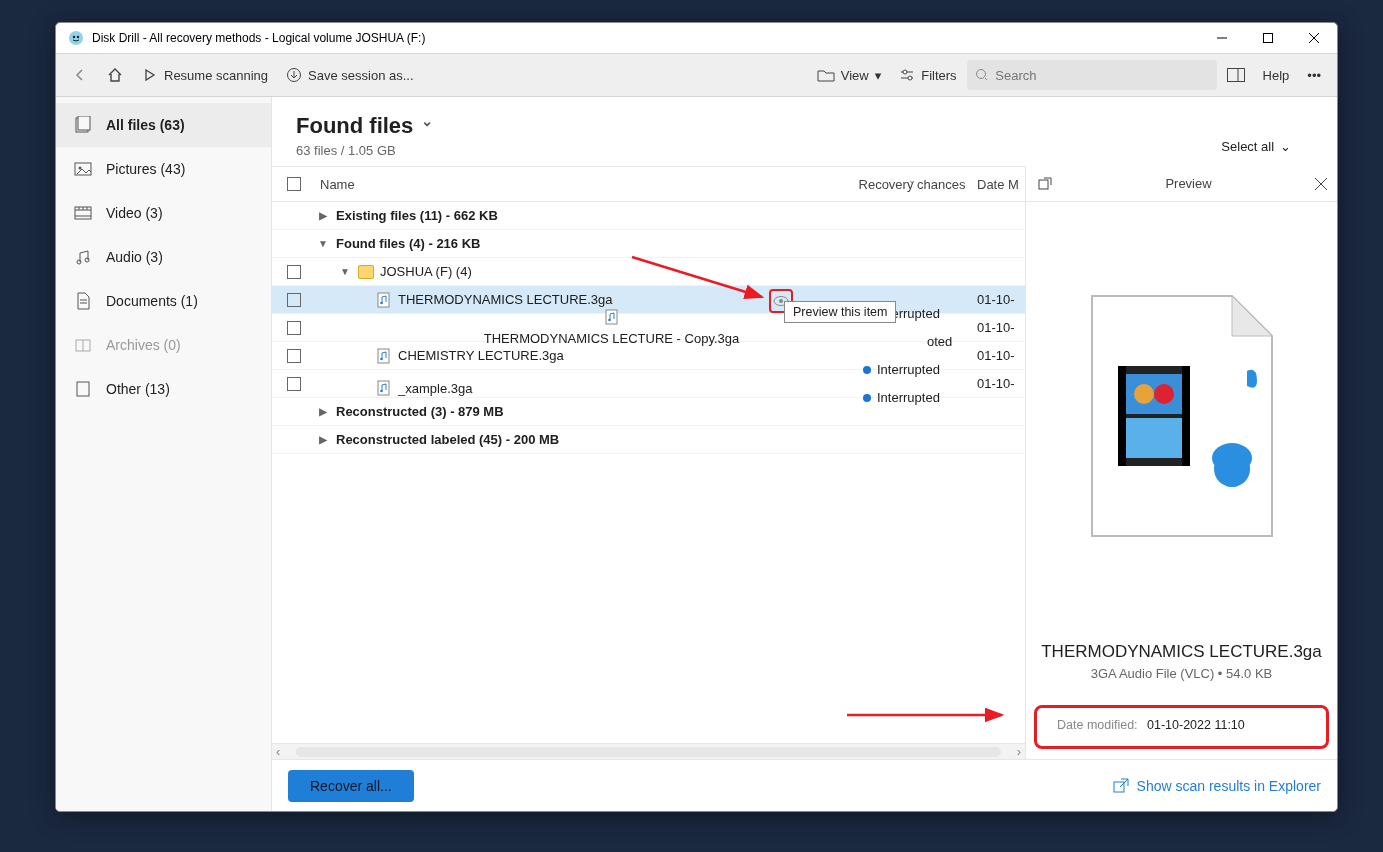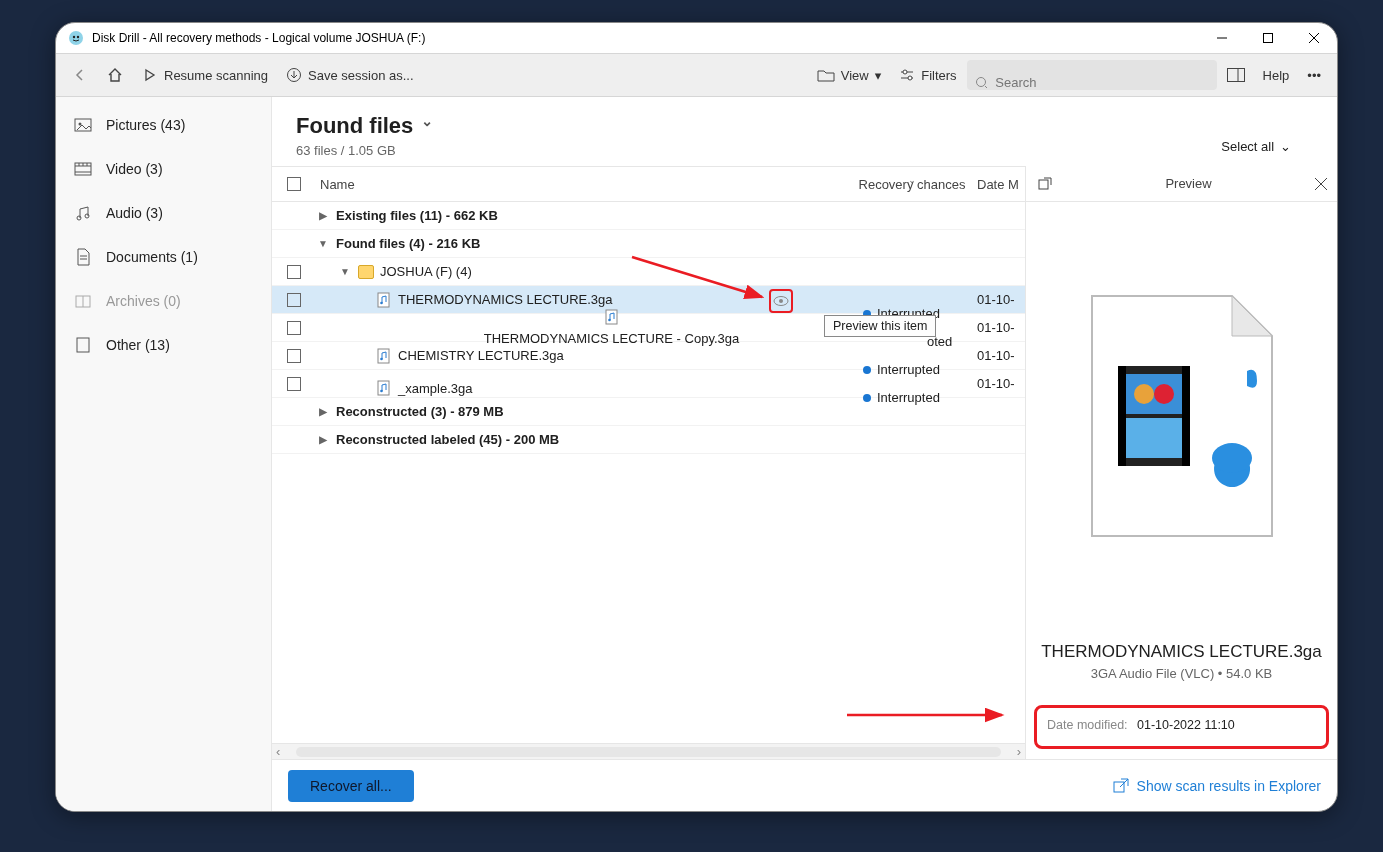--- a/index.html
+++ b/index.html
@@ -1,30 +1,30 @@
 <!DOCTYPE html>
 <html><head>
 <meta charset="utf-8">
 <style>
 * { box-sizing: border-box; margin: 0; padding: 0; }
 body { font-family: "Segoe UI", Arial, sans-serif; font-size: 13px; color: #202020; background: #1a2840; width: 1383px; height: 852px; overflow: hidden; position: relative; }
-.window { position: absolute; top: 22px; left: 55px; width: 1283px; height: 790px; background: #fff; border: 1px solid #888; border-radius: 20px; box-shadow: 0 4px 24px rgba(0,0,0,0.4); display: flex; flex-direction: column; overflow: hidden; }
+.window { position: absolute; top: 22px; left: 55px; width: 1283px; height: 790px; background: #fff; border: 1px solid #888; border-radius: 5px; box-shadow: 0 4px 24px rgba(0,0,0,0.4); display: flex; flex-direction: column; overflow: hidden; }
 
 
 .titlebar { height: 30px; display: flex; align-items: center; padding: 0 0 0 12px; }
 .titlebar .app-icon { width: 16px; height: 16px; margin-right: 8px; }
 .titlebar .title { font-size: 12px; color: #000; }
 .titlebar .controls { margin-left: auto; display: flex; }
 .titlebar .ctrl { width: 46px; height: 30px; display: flex; align-items: center; justify-content: center; }
 
 
 .toolbar { height: 44px; background: #efefef; border-top: 1px solid #d6d6d6; border-bottom: 1px solid #d6d6d6; display: flex; align-items: center; padding: 0 8px; gap: 2px; }
 .tbtn { height: 32px; padding: 0 8px; display: flex; align-items: center; gap: 6px; color: #333; border-radius: 4px; }
 .toolbar .spacer { flex: 1; }
-.searchbox { width: 250px; height: 30px; background: #e3e3e3; border-radius: 4px; display: flex; align-items: flex-end; padding: 0 8px; color: #777; gap: 8px; }
+.searchbox { width: 250px; height: 30px; background: #e3e3e3; border-radius: 4px; display: flex; align-items: center; padding: 0 8px; color: #777; gap: 8px; }
 .searchbox input { border: none; background: transparent; outline: none; width: 100%; font-size: 13px; }
 
 
 .body { flex: 1; display: flex; overflow: hidden; }
 
 
 .sidebar { width: 216px; background: #f8f8f8; border-right: 1px solid #e6e6e6; padding-top: 6px; }
 .side-item { height: 44px; display: flex; align-items: center; padding: 0 18px; gap: 14px; font-size: 14px; color: #222; }
 .side-item.active { background: #ececec; font-weight: 600; }
 .side-item.muted { color: #999; }
@@ -62,21 +62,21 @@
 
 
 .preview { width: 312px; border-left: 1px solid #e6e6e6; display: flex; flex-direction: column; }
 .prevhdr { height: 36px; display: flex; align-items: center; border-bottom: 1px solid #e6e6e6; padding: 0 12px; position: relative; }
 .prevhdr .ptitle { flex: 1; text-align: center; color: #444; }
 .prevclose { position: absolute; right: 10px; }
 .previmg { flex: 1; display: flex; align-items: center; justify-content: center; }
 .prevbody { padding: 12px 14px 18px; text-align: center; }
 .prevbody .fname { font-size: 17px; font-weight: 400; }
 .prevbody .finfo { color: #666; margin-top: 4px; font-size: 13px; }
-.metabox { border: 3px solid #ea1c23; border-radius: 8px; margin: 6px 8px 10px; padding: 10px 10px; text-align: left; font-size: 12.5px; }
+.metabox { border: 3px solid #ea1c23; border-radius: 8px; margin: 6px 8px 10px; padding: 10px 20px; text-align: left; font-size: 12.5px; }
 .metarow { display: flex; margin-bottom: 4px; }
 .metarow .k { width: 90px; color: #888; }
 .metarow .v { flex: 1; color: #222; }
 
 
 .footer { height: 52px; border-top: 1px solid #e6e6e6; display: flex; align-items: center; padding: 0 16px; }
 .recover { background: #1f7fd6; color: #0f172a; height: 32px; padding: 0 22px; border: none; border-radius: 4px; font-size: 14px; }
 .explorer { margin-left: auto; color: #1f7fd6; display: flex; align-items: center; gap: 8px; font-size: 14px; }
 
 .hscroll { height: 16px; background: #f3f3f3; border-top: 1px solid #e6e6e6; display: flex; align-items: center; }
@@ -182,20 +182,29 @@
         <span>Help</span>
       </div>
     <div class="tbtn">
         <span>•••</span>
       </div>
   </div>
 
   <div class="body">
 
     <div class="sidebar">
+      <div class="side-item active">
+        <span class="side-icon">
+            <svg viewBox="0 0 18 18">
+              <rect x="2" y="2" width="12" height="14" fill="none" stroke="currentColor"></rect>
+              <rect x="4" y="0" width="12" height="14" fill="#f8f8f8" stroke="currentColor"></rect>
+            </svg>
+          </span>
+        <span>All files (63)</span>
+      </div>
       <div class="side-item">
         <span class="side-icon">
             <svg viewBox="0 0 18 18">
               <rect x="1" y="3" width="16" height="12" fill="none" stroke="currentColor"></rect>
               <circle cx="6" cy="8" r="1.5" fill="currentColor"></circle>
               <path d="M3 14 L8 9 L12 13 L15 10 L17 12" fill="none" stroke="currentColor"></path>
             </svg>
           </span>
         <span>Pictures (43)</span>
       </div>
@@ -407,21 +416,21 @@
               <div class="rec"></div>
                 <div class="dt"></div>
             </div>
 
             <div class="eyebox" style="top:87px;left:497px;">
               <svg width="16" height="12">
                   <ellipse cx="8" cy="6" rx="7" ry="4.5" fill="none" stroke="#888"></ellipse>
                   <circle cx="8" cy="6" r="2" fill="#888"></circle>
                 </svg>
             </div>
-            <div class="tooltip" style="top:113px;left:512px;margin-left:40px;">Preview this item</div>
+            <div class="tooltip" style="top:99px;left:512px;">Preview this item</div>
             <svg class="arrow" style="top:50px;left:355px;" width="150" height="60">
               <defs>
                   <marker id="ah1" markerWidth="8" markerHeight="8" refX="7" refY="3" orient="auto">
                     <path d="M0,0 L8,3 L0,6 Z" fill="#ea1c23"></path>
                   </marker>
                 </defs>
               <line x1="5" y1="5" x2="135" y2="45" stroke="#ea1c23" stroke-width="2.5" marker-end="url(#ah1)"></line>
             </svg>
           </div>
 

